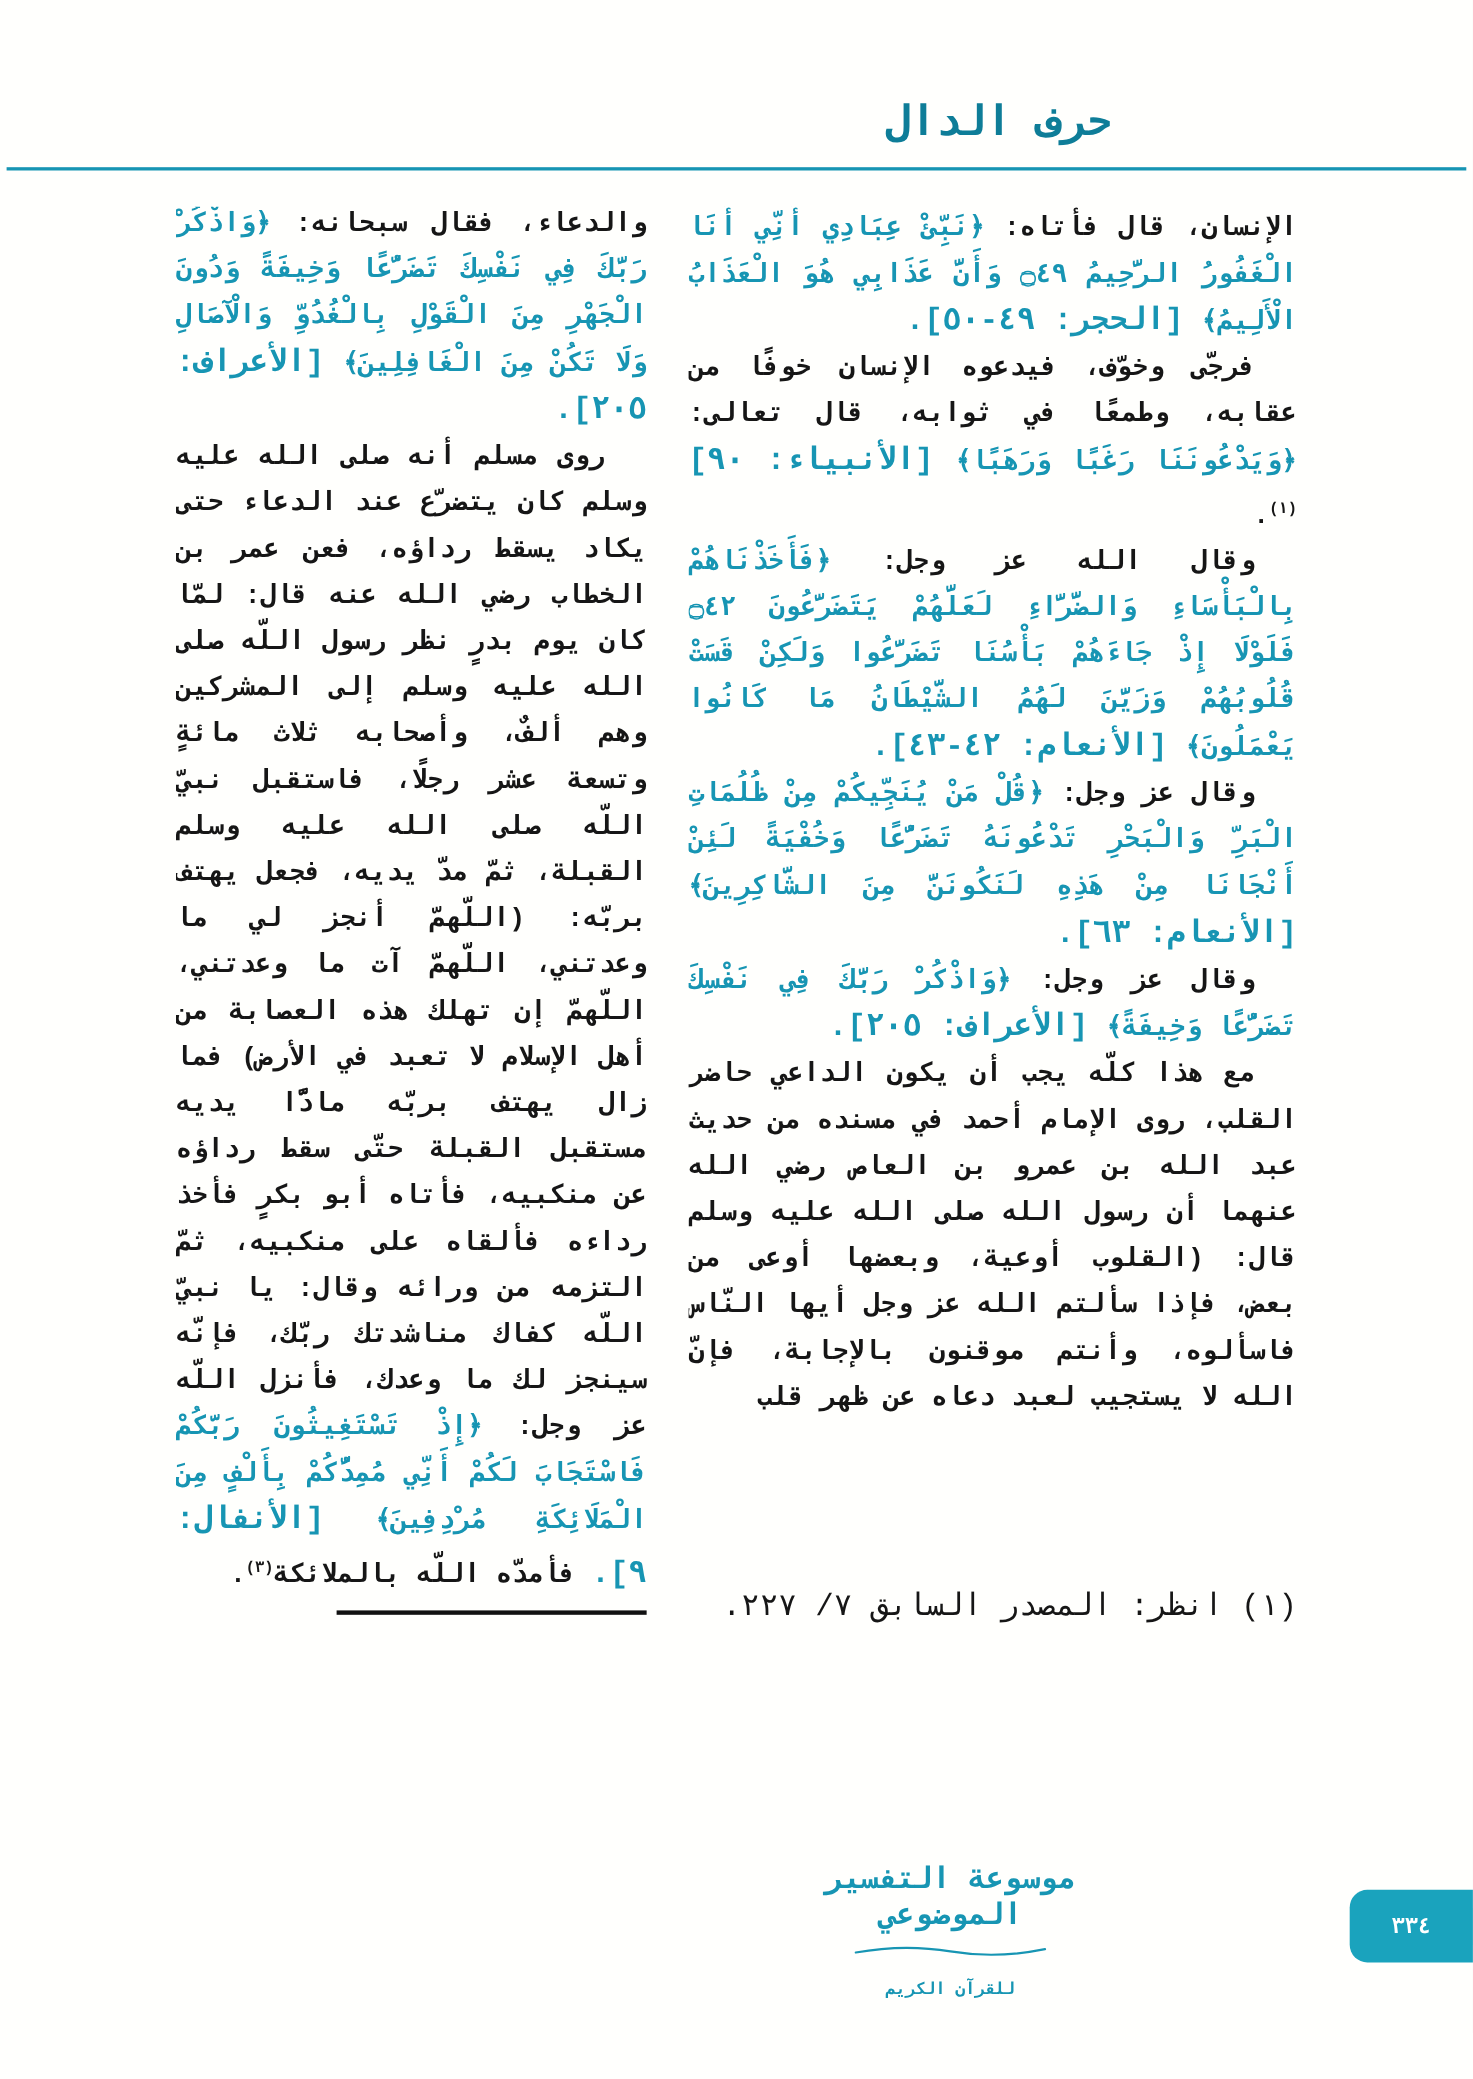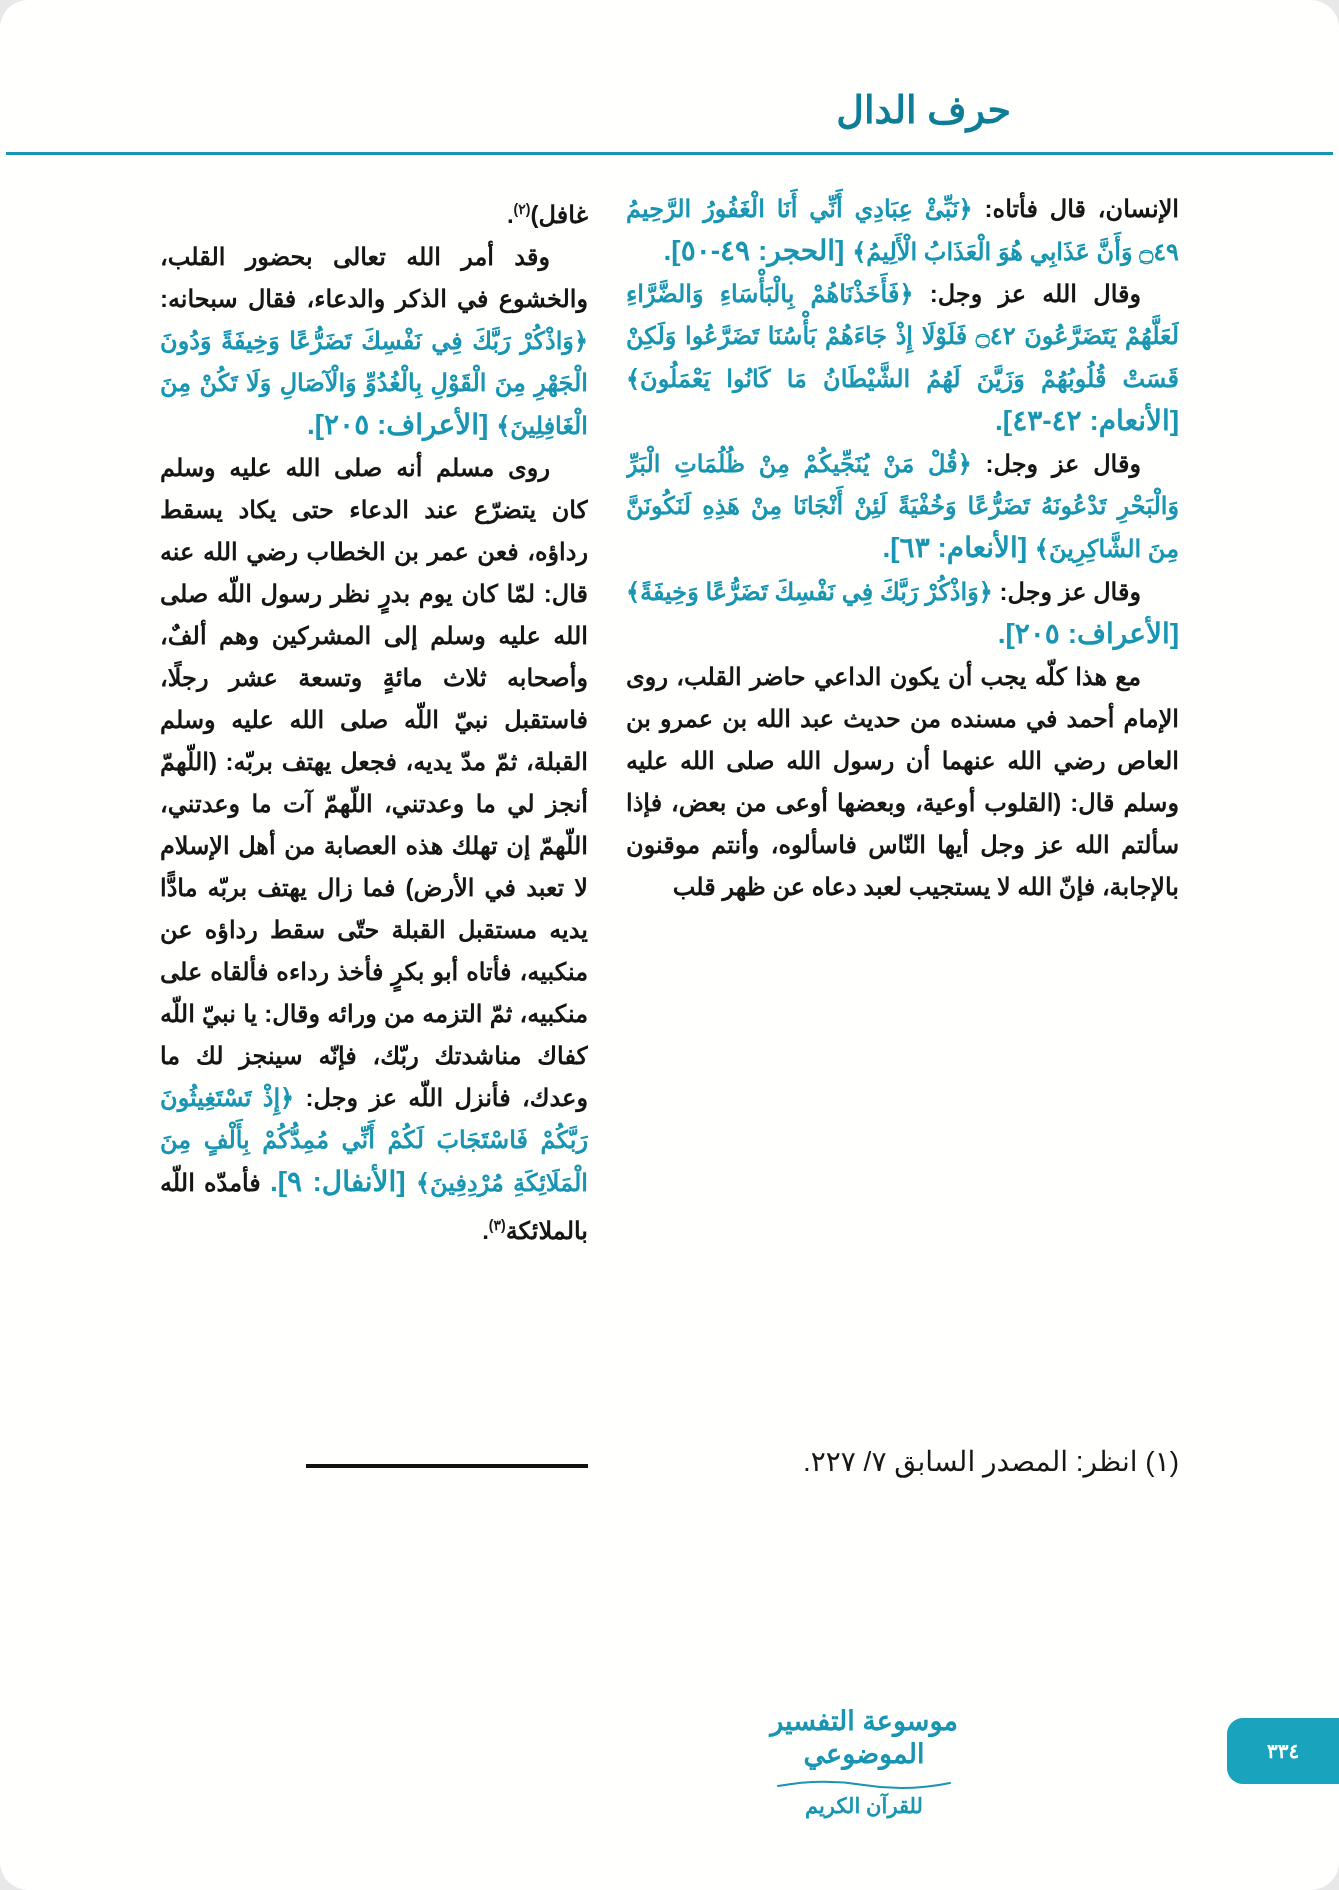--- a/index.html
+++ b/index.html
@@ -5,21 +5,21 @@
   :root{
     --accent:#1795b3;
     --header-text:#0e7d98;
     --badge-bg:#1aa3bd;
     --text:#161616;
   }
   html,body{margin:0;padding:0;background:#e8e8e8;}
   .page{
     width:1339px;height:1890px;position:relative;margin:0 auto;
     background:#fffffd;direction:rtl;overflow:hidden;
-    font-family:Liberation Sans, sans-serif;color:var(--text);border-radius:28px;
+    font-family:Liberation Mono, monospace;color:var(--text);
   }
   .chapter-title{
     position:absolute;top:88px;right:328px;margin:0;
     font-size:38px;font-weight:700;color:var(--header-text);
   }
   .header-rule{
     position:absolute;top:152px;left:6px;right:6px;height:3px;
     background:var(--accent);
   }
   .columns{
@@ -41,21 +41,21 @@
   .fn-rule{width:66%;height:4px;background:#111;margin:0 0 12px 0;}
   .footnote{
     margin:0;font-size:28px;line-height:36px;font-weight:400;
     color:var(--text);text-align:justify;padding-right:44px;text-indent:-44px;
   }
   .logo{
     position:absolute;bottom:72px;right:345px;width:260px;text-align:center;
     color:var(--accent);
   }
   .logo-title{font-size:27px;font-weight:700;line-height:1.25;}
-  .logo-sub{font-size:21px;margin-top:2px;font-weight:700;}
+  .logo-sub{font-size:15px;margin-top:18px;font-weight:700;}
   .logo-flourish{display:block;margin:4px auto 0 auto;color:var(--accent);}
   .page-badge{
     position:absolute;bottom:106px;right:0;width:112px;height:66px;
     background:var(--badge-bg);color:#ffffff;font-size:20px;font-weight:700;
     display:flex;align-items:center;justify-content:center;
     border-radius:16px 0 0 16px;
   }
 </style>
 </head>
 <body>
@@ -64,20 +64,21 @@
 
   <h1 class="chapter-title">حرف الدال</h1>
   <div class="header-rule"></div>
 
   <main class="columns">
 
     <section class="col col-right">
       <div class="paras">
 
       <p class="para"><span class="seg seg-n">الإنسان، قال فأتاه: </span><span class="seg seg-q">﴿نَبِّئْ عِبَادِي أَنِّي أَنَا الْغَفُورُ الرَّحِيمُ ۝٤٩ وَأَنَّ عَذَابِي هُوَ الْعَذَابُ الْأَلِيمُ﴾</span><span class="seg seg-r"> [الحجر: ٤٩-٥٠].</span></p>
+          <p class="para indent"><span class="seg seg-n">فرجّى وخوّف، فيدعوه الإنسان خوفًا من عقابه، وطمعًا في ثوابه، قال تعالى: </span><span class="seg seg-q">﴿وَيَدْعُونَنَا رَغَبًا وَرَهَبًا﴾</span><span class="seg seg-r"> [الأنبياء: ٩٠]</span><span class="seg seg-sup">(١)</span><span class="seg seg-n">.</span></p>
           <p class="para indent"><span class="seg seg-n">وقال الله عز وجل: </span><span class="seg seg-q">﴿فَأَخَذْنَاهُمْ بِالْبَأْسَاءِ وَالضَّرَّاءِ لَعَلَّهُمْ يَتَضَرَّعُونَ ۝٤٢ فَلَوْلَا إِذْ جَاءَهُمْ بَأْسُنَا تَضَرَّعُوا وَلَكِنْ قَسَتْ قُلُوبُهُمْ وَزَيَّنَ لَهُمُ الشَّيْطَانُ مَا كَانُوا يَعْمَلُونَ﴾</span><span class="seg seg-r"> [الأنعام: ٤٢-٤٣].</span></p>
           <p class="para indent"><span class="seg seg-n">وقال عز وجل: </span><span class="seg seg-q">﴿قُلْ مَنْ يُنَجِّيكُمْ مِنْ ظُلُمَاتِ الْبَرِّ وَالْبَحْرِ تَدْعُونَهُ تَضَرُّعًا وَخُفْيَةً لَئِنْ أَنْجَانَا مِنْ هَذِهِ لَنَكُونَنَّ مِنَ الشَّاكِرِينَ﴾</span><span class="seg seg-r"> [الأنعام: ٦٣].</span></p>
           <p class="para indent"><span class="seg seg-n">وقال عز وجل: </span><span class="seg seg-q">﴿وَاذْكُرْ رَبَّكَ فِي نَفْسِكَ تَضَرُّعًا وَخِيفَةً﴾</span><span class="seg seg-r"> [الأعراف: ٢٠٥].</span></p>
           <p class="para indent"><span class="seg seg-n">مع هذا كلّه يجب أن يكون الداعي حاضر القلب، روى الإمام أحمد في مسنده من حديث عبد الله بن عمرو بن العاص رضي الله عنهما أن رسول الله صلى الله عليه وسلم قال: (القلوب أوعية، وبعضها أوعى من بعض، فإذا سألتم الله عز وجل أيها النّاس فاسألوه، وأنتم موقنون بالإجابة، فإنّ الله لا يستجيب لعبد دعاه عن ظهر قلب</span></p>
         </div>
       <div class="footnotes">
 
       <p class="footnote"><span class="seg seg-n">(١) انظر: المصدر السابق ٧/ ٢٢٧.</span></p>
         </div>
     </section>

